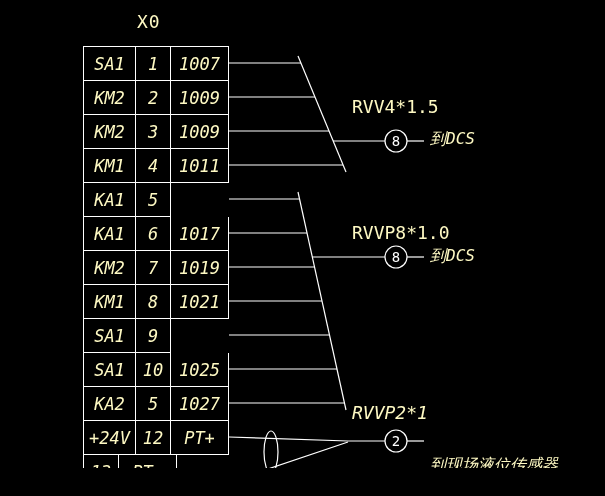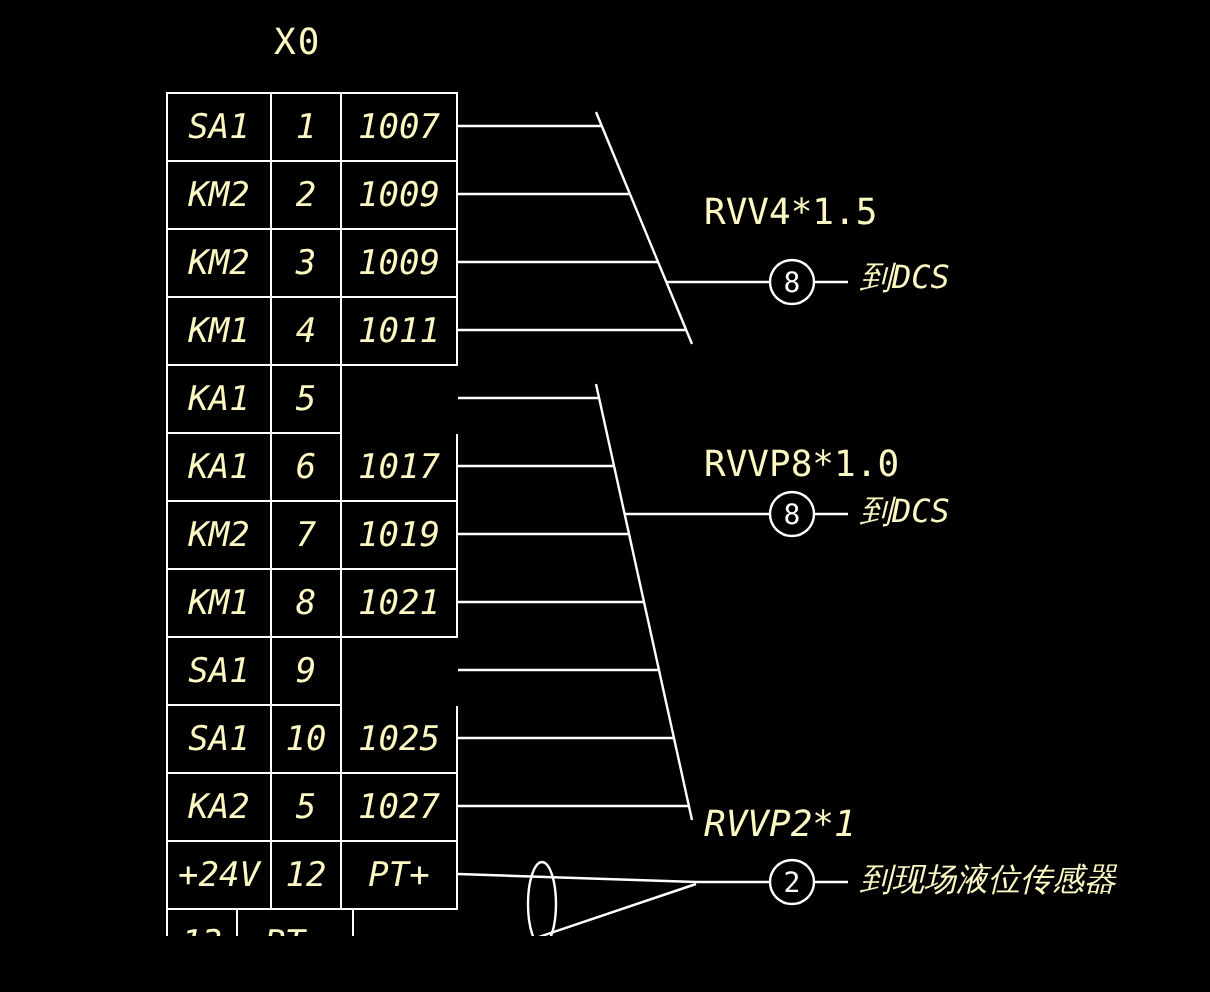--- a/index.html
+++ b/index.html
@@ -174,15 +174,15 @@
     </g>
   </svg>
 
   <div class="cable-label" style="left:352px; top:96px;">RVV4*1.5</div>
   <div class="dest-label" style="left:430px; top:129px;">到DCS</div>
 
   <div class="cable-label" style="left:352px; top:222px;">RVVP8*1.0</div>
   <div class="dest-label" style="left:430px; top:246px;">到DCS</div>
 
   <div class="cable-label" style="left:352px; top:402px;font-style:italic;">RVVP2*1</div>
-  <div class="dest-label" style="left:430px; top:430px;">到现场液位传感器</div>
+  <div class="dest-label" style="left:430px; top:455px;">到现场液位传感器</div>
 
 </div>
 
 </body></html>

